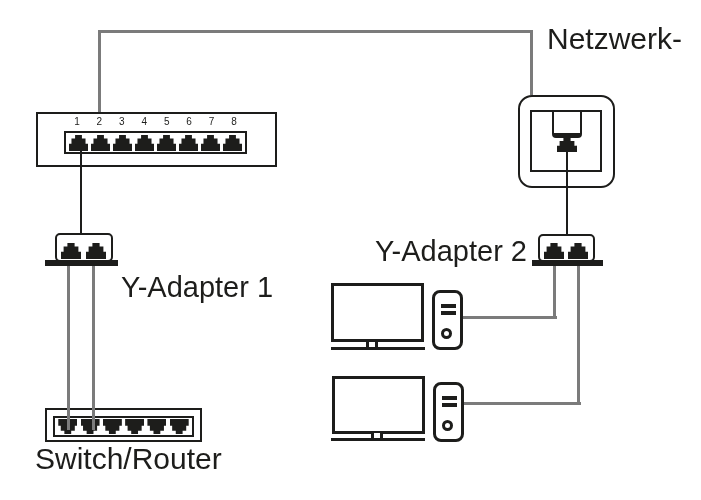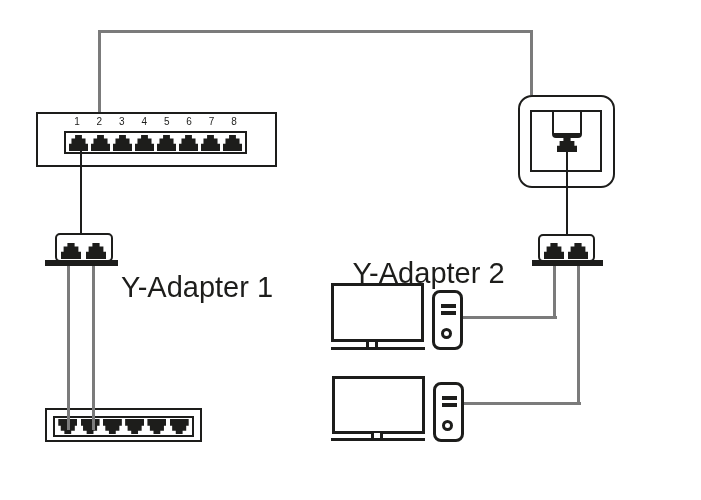--- a/index.html
+++ b/index.html
@@ -78,51 +78,53 @@
     <div class="rj45-up ppport"></div>
     <div class="rj45-up ppport"></div>
     <div class="rj45-up ppport"></div>
     <div class="rj45-up ppport"></div>
     <div class="rj45-up ppport"></div>
     <div class="rj45-up ppport"></div>
     <div class="rj45-up ppport"></div>
   </div>
 
   <div class="lbl" style="left:547px;top:22px;">
+    <div>Netzwerk-</div>
   </div>
   <div class="box" id="dose-outer"></div>
   <div class="box" id="dose-inner"></div>
   <div class="abs" id="keystone"></div>
   <div class="rj45-up" id="dose-jack"></div>
 
   <div class="cable over" style="left:67px;top:266px;width:3px;height:164px;"></div>
   <div class="cable over" style="left:92px;top:266px;width:3px;height:164px;"></div>
   <div class="abar" style="left:45px;top:260px;width:73px;"></div>
   <div class="abox" style="left:55px;top:233px;width:58px;height:29px;">
     <div class="rj45-up" style="left:4px;"></div>
     <div class="rj45-up" style="left:29px;"></div>
   </div>
   <div class="lbl lbl-sm" style="left:121px;top:234px;margin-top:36px;">Y-Adapter 1</div>
 
   <div class="abar" style="left:532px;top:260px;width:71px;"></div>
   <div class="abox" style="left:538px;top:234px;width:57px;height:28px;">
     <div class="rj45-up" style="left:4px;"></div>
     <div class="rj45-up" style="left:28px;"></div>
   </div>
-  <div class="lbl lbl-sm" style="left:330px;top:234px;width:197px;text-align:center;margin-top:22px;">Y-Adapter 2</div>
+  <div class="lbl lbl-sm" style="left:330px;top:234px;width:197px;text-align:right;">Y-Adapter 2</div>
 
   <div class="box" id="switch-outer"></div>
   <div class="box" id="switch-inner">
     <div class="rj45-down swport"></div>
     <div class="rj45-down swport"></div>
     <div class="rj45-down swport"></div>
     <div class="rj45-down swport"></div>
     <div class="rj45-down swport"></div>
     <div class="rj45-down swport"></div>
   </div>
+  <div class="lbl" style="left:35px;top:442px;">Switch/Router</div>
 
   <div class="cable" style="left:463px;top:316px;width:94px;height:3px;"></div>
   <div class="cable" style="left:553px;top:262px;width:3px;height:57px;"></div>
 
   <div class="cable" style="left:463px;top:402px;width:118px;height:3px;"></div>
   <div class="cable" style="left:577px;top:262px;width:3px;height:143px;"></div>
 
   <div class="monitor" style="left:331px;top:283px;width:93px;height:59px;"></div>
   <div class="mon-neck" style="left:366px;top:342px;width:12px;height:6px;"></div>
   <div class="mon-base" style="left:331px;top:347px;width:94px;"></div>

